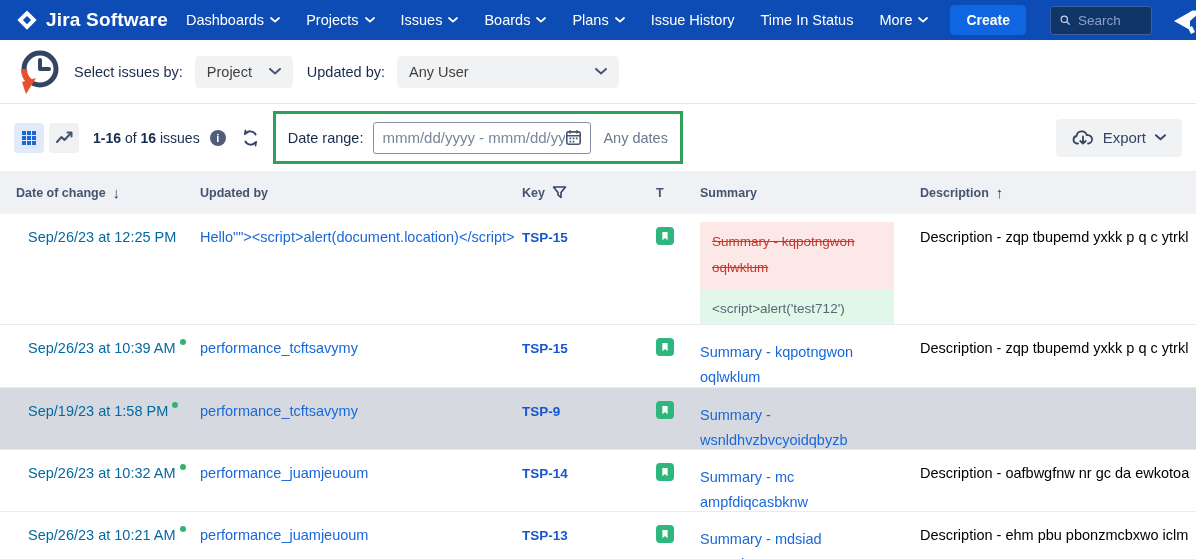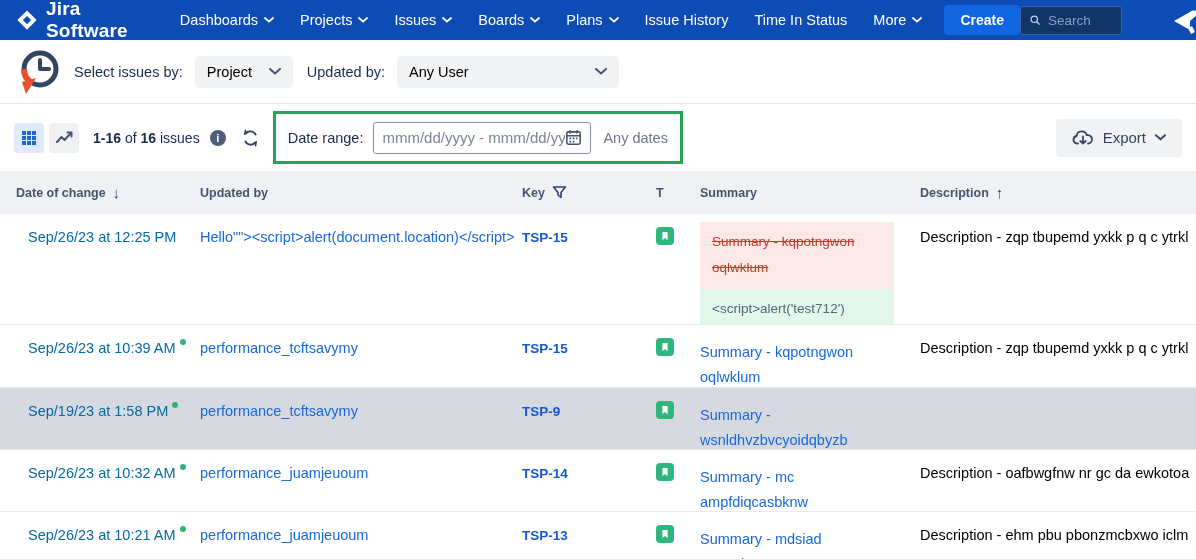--- a/index.html
+++ b/index.html
@@ -9,36 +9,36 @@
   
   .navbar { position:relative; height:40px; background:#0D4CB5; display:flex;
     align-items:center; padding:0 16px; overflow:hidden; }
   .brand { display:flex; align-items:center; gap:8px; color:#fff;
     font-size:19px; font-weight:700; letter-spacing:.2px; }
   .nav-items { display:flex; align-items:center; gap:26px; margin-left:18px; }
   .nav-item { display:flex; align-items:center; gap:6px; color:#fff;
     font-size:14.5px; font-weight:500; cursor:pointer; white-space:nowrap; }
   .create-btn { margin-left:22px; background:#1065E0; color:#fff; border:none;
     border-radius:4px; font-size:14px; font-weight:700; padding:7px 16px; cursor:pointer; }
-  .search-box { margin-left:auto; margin-right:58px; display:flex; align-items:center; gap:8px;
+  .search-box { margin-left:auto; margin-right:28px; display:flex; align-items:center; gap:8px;
     background:#123568; border:1.5px solid #3C60A4; border-radius:3px;
     height:29px; width:102px; padding:0 9px; }
   .search-box input { background:transparent; border:none; outline:none; width:64px;
     color:#E8EEFB; font-size:13.5px; font-family:"Liberation Sans", sans-serif; }
   .search-box input::placeholder { color:#8C9FC8; }
   .megaphone { position:absolute; right:-10px; top:7px; }
 
   
   .filterbar { height:64px; display:flex; align-items:center; padding:0 14px;
     border-bottom:1px solid #E4E6EA; background:#fff; }
   .app-logo { width:50px; height:52px; margin-right:10px; }
   .flabel { font-size:14.5px; color:#172B4D; margin-right:12px; white-space:nowrap; }
   .dropdown { display:flex; align-items:center; justify-content:space-between;
     background:#F1F2F4; border-radius:4px; padding:8px 12px; font-size:14.5px;
-    color:#000000; cursor:pointer; margin-right:14px; white-space:nowrap; }
+    color:#404040; cursor:pointer; margin-right:14px; white-space:nowrap; }
 
   
   .toolbar { height:67px; display:flex; align-items:center; padding:0 14px; background:#fff; }
   .viewbtn { width:30px; height:30px; border-radius:4px; display:flex;
     align-items:center; justify-content:center; cursor:pointer; }
   .viewbtn.active { background:#E0EAFB; }
   .viewbtn.idle { background:#F0F1F3; margin-left:5px; }
   .count { margin-left:14px; font-size:14px; color:#172B4D; white-space:nowrap; }
   .count b { font-weight:700; }
   .info-btn { margin-left:10px; width:16px; height:16px; border-radius:50%;

